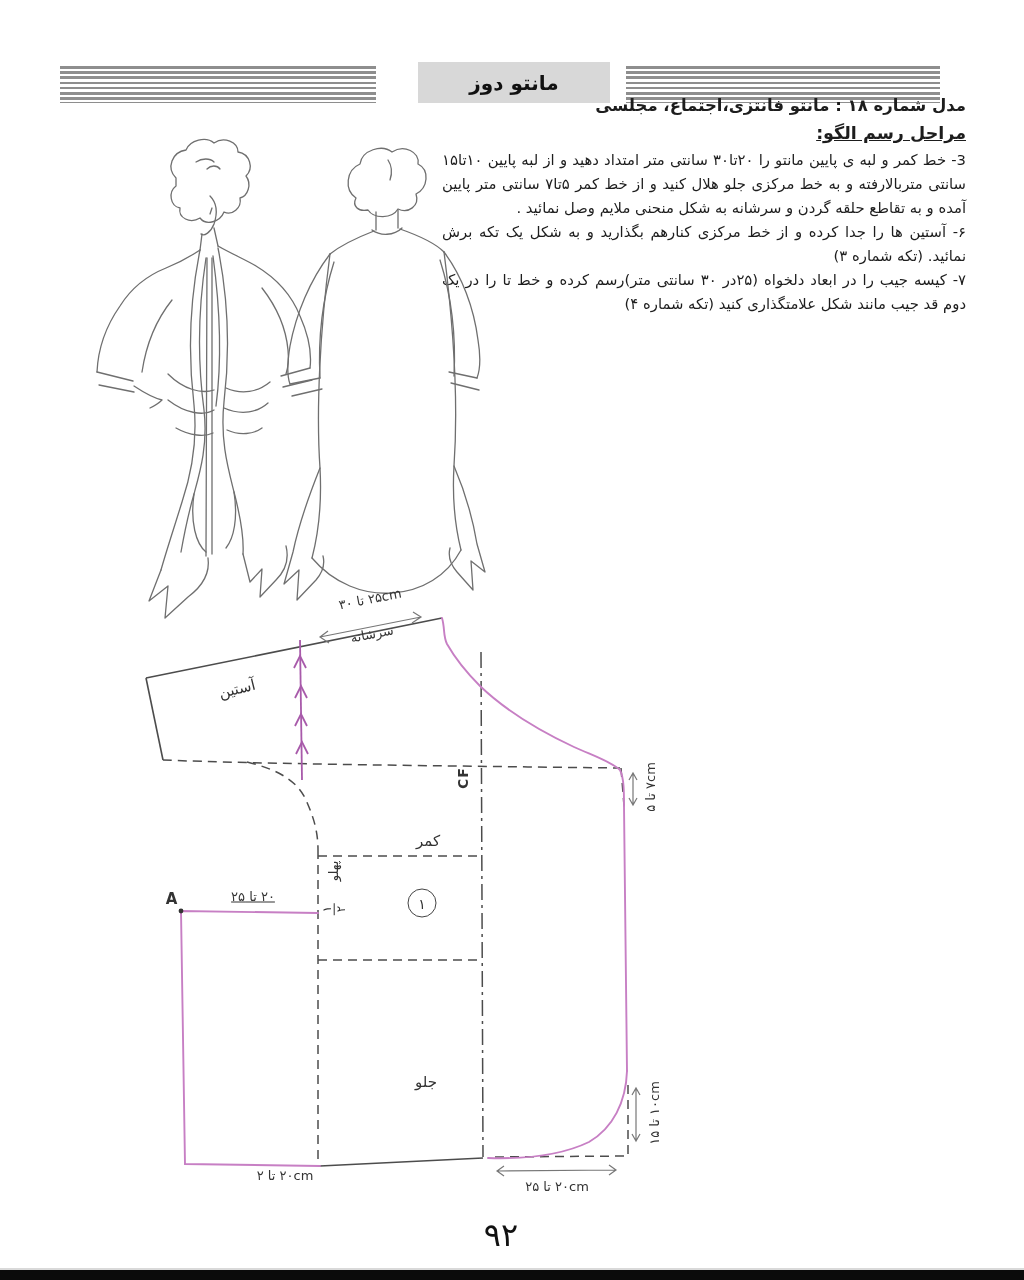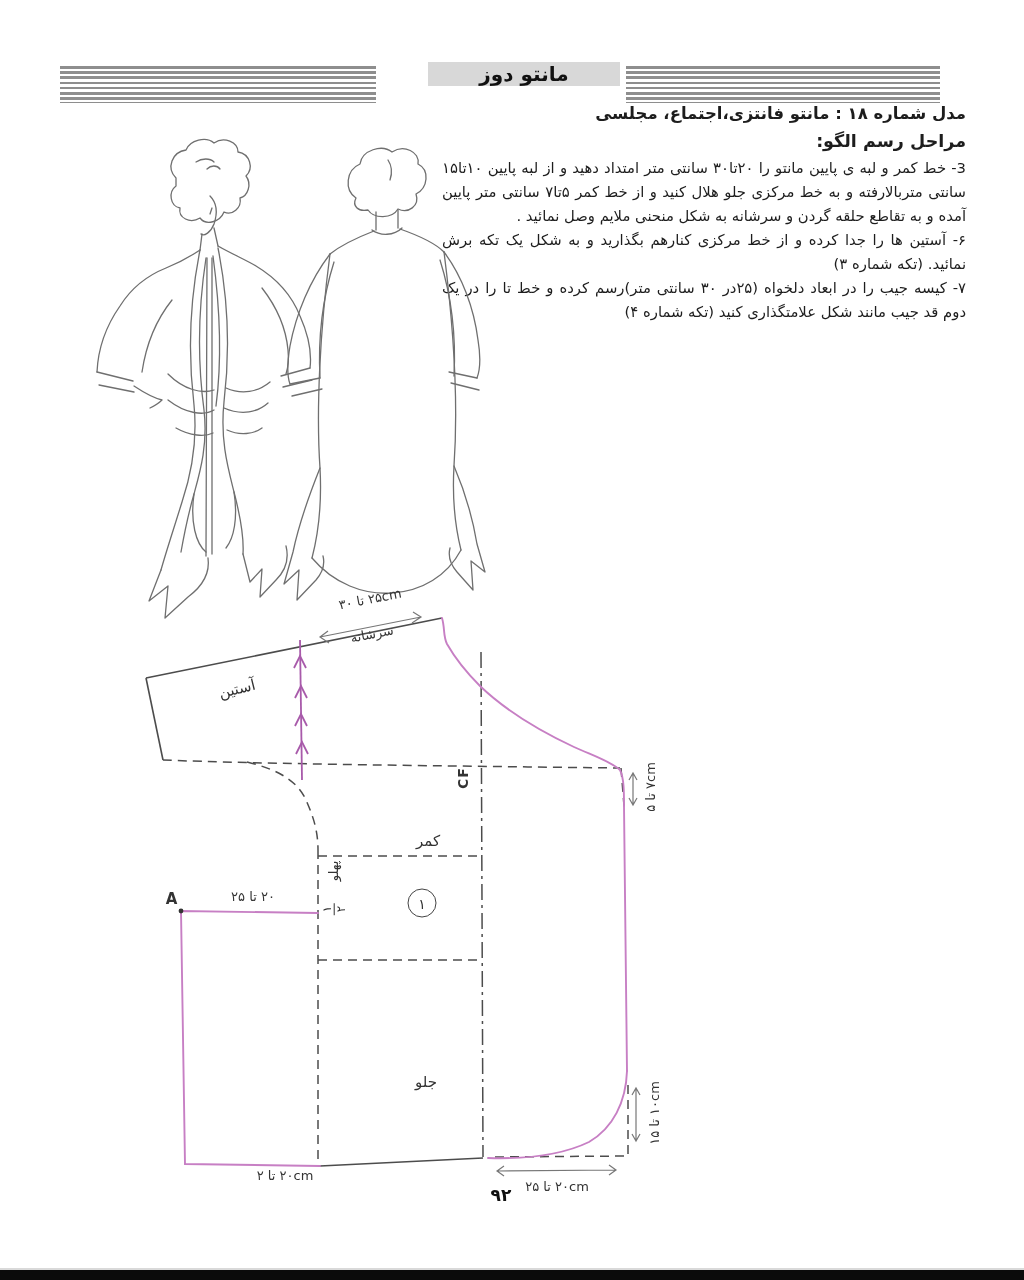--- a/index.html
+++ b/index.html
@@ -3,44 +3,44 @@
 <meta charset="utf-8">
 <style>
   html,body{margin:0;padding:0;background:#ffffff;}
   .page{position:relative;width:1024px;height:1280px;background:#ffffff;overflow:hidden;
         font-family:"DejaVu Sans",sans-serif;color:#222;}
   
   .stripes{position:absolute;top:66px;height:37px;
            background:repeating-linear-gradient(to bottom,#8e8e8e 0 2.6px,#ffffff 2.6px 5.2px);}
   .stripes.left{left:60px;width:316px;}
   .stripes.right{left:626px;width:314px;}
-  .title-box{position:absolute;left:418px;top:62px;width:192px;height:24px;background:#d8d8d8;
-             display:flex;align-items:center;justify-content:center;font-weight:bold;font-size:20px;color:#111;margin-left:10px;}
+  .title-box{position:absolute;left:418px;top:62px;width:192px;height:41px;background:#d8d8d8;
+             display:flex;align-items:center;justify-content:center;font-weight:bold;font-size:20px;color:#111;}
   
-  .text-col{position:absolute;top:104px;right:58px;width:524px;direction:rtl;text-align:justify;color:#1d1d1d;}
+  .text-col{position:absolute;top:96px;right:58px;width:524px;direction:rtl;text-align:justify;color:#1d1d1d;}
   .text-col .model{font-size:16.5px;font-weight:bold;margin:0 0 7px 0;}
   .text-col .fabric{font-size:14.5px;margin:0 0 13px 0;}
-  .text-col .steps-heading{font-size:17.5px;font-weight:bold;margin:8px 0 5px 0;}
+  .text-col .steps-heading{font-size:17.5px;font-weight:bold;margin:8px 0 5px 0;text-decoration:underline;}
   .text-col p.step{font-size:14.8px;line-height:24px;margin:0;}
   
   .lbl{position:absolute;direction:rtl;white-space:nowrap;font-size:13px;color:#333;
        transform:translate(-50%,-50%);}
   .lbl.r90{transform:translate(-50%,-50%) rotate(-90deg);}
   .lbl.tilt{transform:translate(-50%,-50%) rotate(-11deg);}
   .lbl.tilt2{transform:translate(-50%,-50%) rotate(-14deg);}
   .lbl.big{font-size:15px;}
   .lbl.latin{direction:ltr;font-weight:bold;font-size:15px;letter-spacing:1px;}
   .lbl.cf{direction:ltr;font-size:14px;letter-spacing:1px;font-weight:bold;
           transform:translate(-50%,-50%) rotate(-90deg);}
   .circle-one{position:absolute;width:27px;height:27px;border:1.6px solid #444;border-radius:50%;
               display:flex;align-items:center;justify-content:center;font-size:14px;color:#333;
               transform:translate(-50%,-50%);}
   .fraction{display:inline-block;text-align:center;font-size:12px;line-height:1.05;color:#333;}
   .fraction .top{display:block;border-bottom:1.3px solid #333;padding:0 3px;}
-  .page-num{position:absolute;transform:translate(-50%,-50%);font-size:17px;font-weight:bold;color:#111;}
+  .page-num{position:absolute;transform:translate(-50%,-50%);font-size:32px;font-weight:normal;color:#111;margin-top:40px;}
   
   .bottom-bar{position:absolute;left:0;bottom:0;width:100%;height:10px;background:#0b0b0b;
               border-top:2px solid #d9d9d9;}
   svg.linework{position:absolute;left:0;top:0;pointer-events:none;}
 </style>
 </head>
 <body>
 
 <div class="page">
 
@@ -156,21 +156,21 @@
   <span class="lbl r90" style="left:334px;top:909px;">
     <span class="fraction">
       <span class="top">۱</span>
       <span>۲</span>
     </span>
   </span>
   <div class="circle-one" style="left:422px;top:903px;">
     <span>۱</span>
   </div>
   <span class="lbl latin" style="left:172px;top:899px;">A</span>
-  <span class="lbl" style="left:253px;top:896px;">۲۰ تا ۲۵</span>
+  <span class="lbl" style="left:253px;top:896px;text-decoration:underline;">۲۰ تا ۲۵</span>
   <span class="lbl big" style="left:420px;top:1082px;margin-left:6px;">جلو</span>
   <span class="lbl r90" style="left:650px;top:787px;">۷cm تا ۵</span>
   <span class="lbl r90" style="left:654px;top:1113px;">۱۰cm تا ۱۵</span>
   <span class="lbl" style="left:285px;top:1175px;">۲۰cm تا ۲</span>
   <span class="lbl" style="left:557px;top:1186px;">۲۰cm تا ۲۵</span>
   <span class="page-num" style="left:501px;top:1195px;">۹۲</span>
 
   <div class="bottom-bar"></div>
 </div>
 

